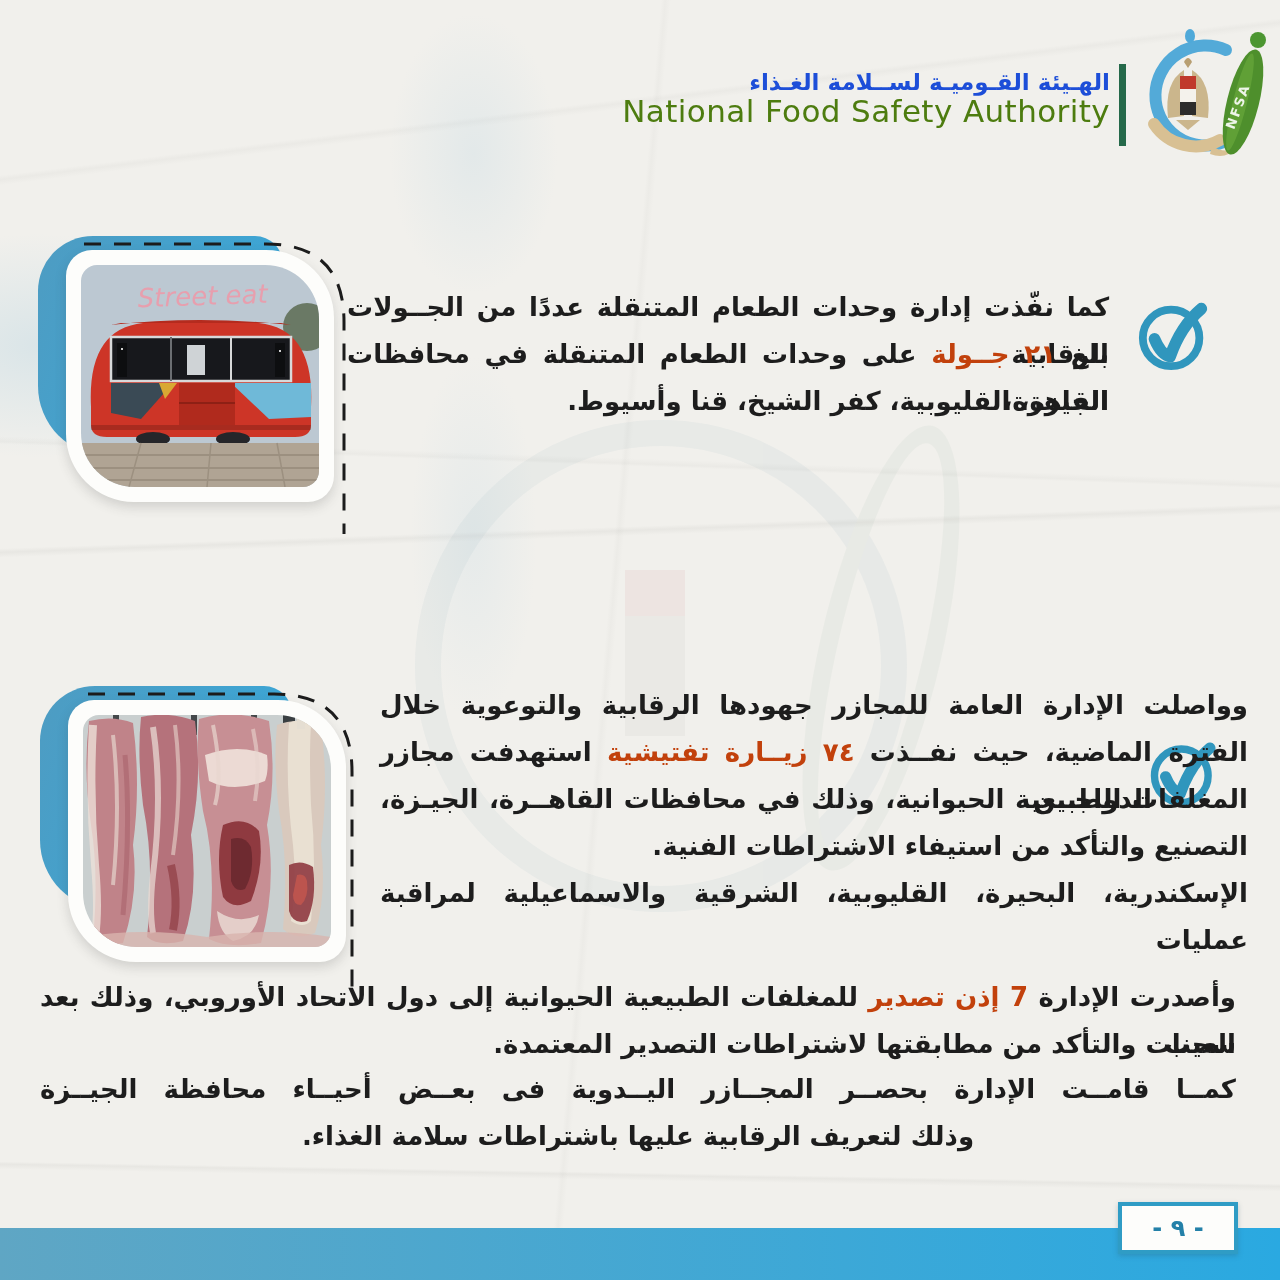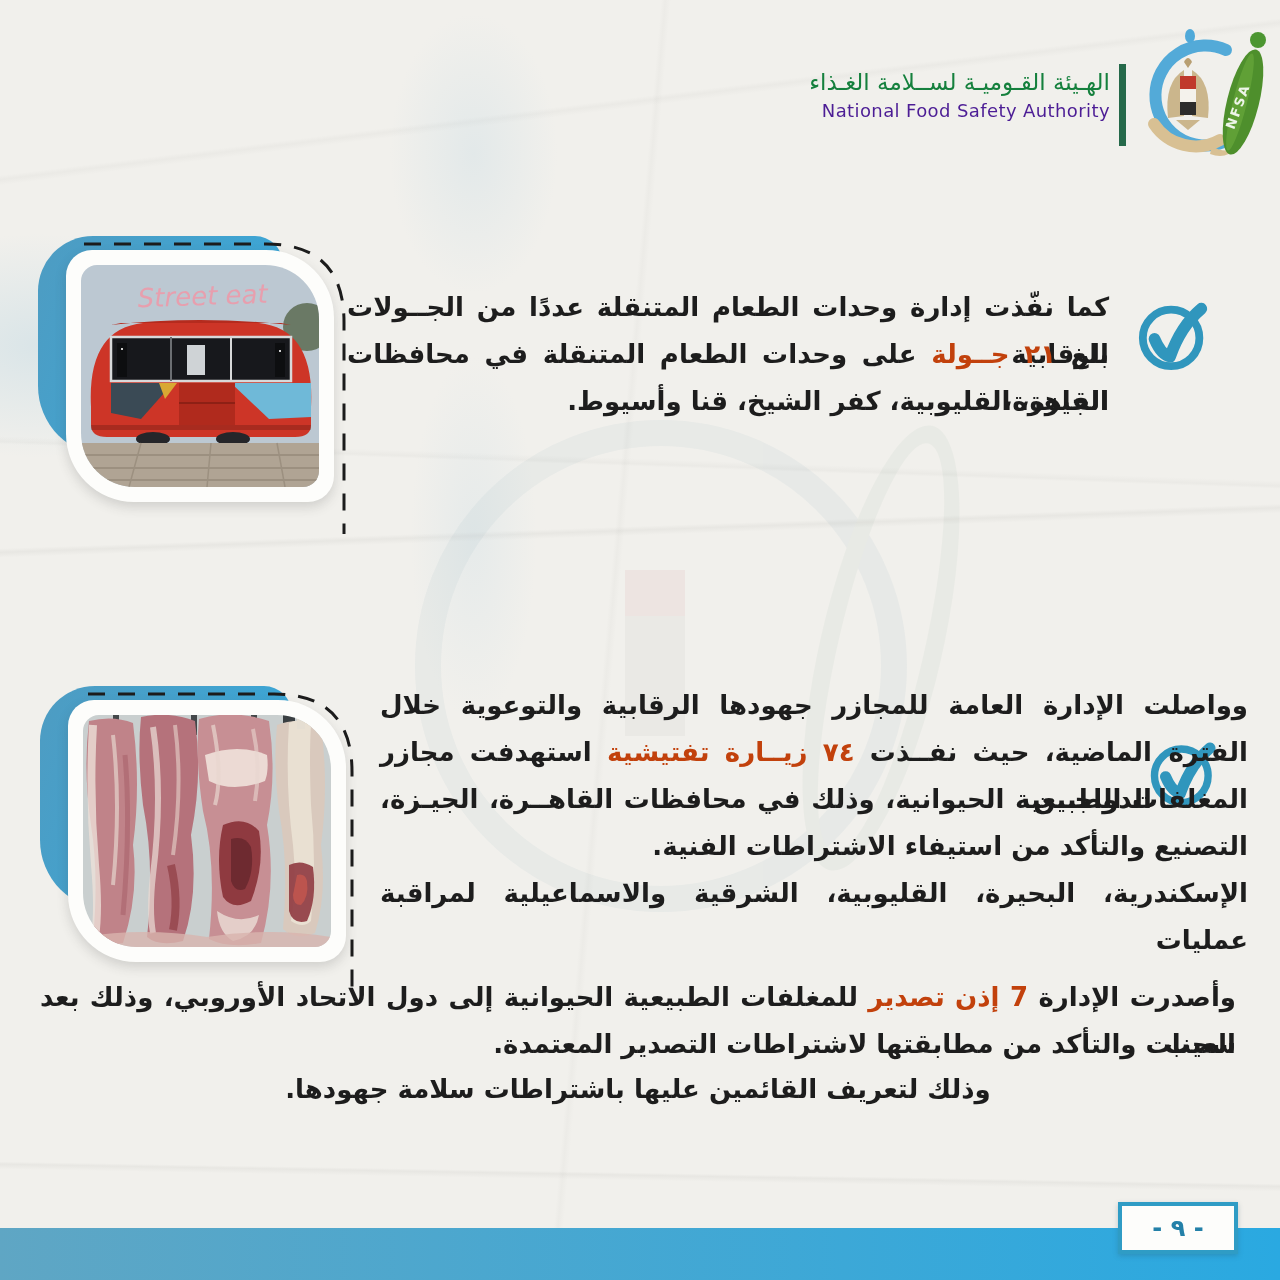--- a/index.html
+++ b/index.html
@@ -17,22 +17,22 @@
       linear-gradient(95deg, transparent 47.5%, rgba(120,120,114,.04) 47.8%, transparent 48.2%),
       linear-gradient(2deg, transparent 63.1%, rgba(120,120,114,.05) 63.3%, transparent 63.7%);}
   
   .watermark{position:absolute;left:400px;top:380px;width:540px;height:600px;opacity:.07;pointer-events:none;}
   .wm-ring{position:absolute;left:15px;top:40px;width:440px;height:440px;border:26px solid #6f97ad;border-radius:50%;}
   .wm-leaf{position:absolute;left:420px;top:40px;width:86px;height:420px;border:18px solid #7fa38f;border-radius:50%;transform:rotate(13deg);}
   .wm-flag{position:absolute;left:225px;top:190px;width:60px;height:46px;background:#c05a5a;}
   .wm-flag2{position:absolute;left:225px;top:236px;width:60px;height:120px;background:#9a9a94;}
   
   .header-text{position:absolute;top:68px;right:170px;text-align:right;}
-  .org-ar{font-size:23px;font-weight:normal;color:#15803d;direction:rtl;letter-spacing:0;line-height:28px;}
-  .org-en{font-size:18px;color:#4c1d95;line-height:30px;letter-spacing:.4px;}
+  .org-ar{font-size:23px;font-weight:bold;color:#1d4ed8;direction:rtl;letter-spacing:0;line-height:28px;}
+  .org-en{font-size:31px;color:#4d7c0f;line-height:30px;letter-spacing:.4px;}
   .header-bar{position:absolute;right:154px;top:64px;width:7px;height:82px;background:#25694a;}
   .logo{position:absolute;right:8px;top:24px;width:148px;height:150px;}
   
   .fig{position:absolute;}
   .fig1{left:38px;top:228px;width:352px;height:306px;}
   .fig2{left:38px;top:676px;width:362px;height:318px;}
   .blue-back{position:absolute;background:linear-gradient(115deg,#4e9cc2,#36a9dc);}
   .fig1 .blue-back{left:0;top:8px;width:245px;height:220px;border-radius:55px 28px 28px 70px;}
   .fig2 .blue-back{left:2px;top:10px;width:252px;height:224px;border-radius:55px 28px 28px 70px;}
   .dash-svg{position:absolute;inset:0;}
@@ -223,20 +223,21 @@
     <div class="ln last">التصنيع والتأكد من استيفاء الاشتراطات الفنية.</div>
     <div class="ln">الإسكندرية، البحيرة، القليوبية، الشرقية والاسماعيلية لمراقبة عمليات</div>
   </div>
 
   <div class="txt txt3" dir="rtl">
     <div class="ln"><span>وأصدرت الإدارة </span><span class="hl">7 إذن تصدير</span><span> للمغلفات الطبيعية الحيوانية إلى دول الاتحاد الأوروبي، وذلك بعد سحب</span></div>
     <div class="ln last indent">العينات والتأكد من مطابقتها لاشتراطات التصدير المعتمدة.</div>
   </div>
 
   <div class="txt txt4" dir="rtl">
-    <div class="ln center">وذلك لتعريف القائمين عليها باشتراطات سلامة جهودها.</div>
+    <div class="ln">كمــا قامــت الإدارة بحصــر المجــازر اليــدوية فى بعــض أحيــاء محافظة الجيــزة</div>
+    <div class="ln center">وذلك لتعريف الرقابية عليها باشتراطات سلامة الغذاء.</div>
   </div>
 
   <div class="footer-band"></div>
   <div class="page-num-box">
     <span class="page-num">- ٩ -</span>
   </div>
 </div>
 
 </body></html>

